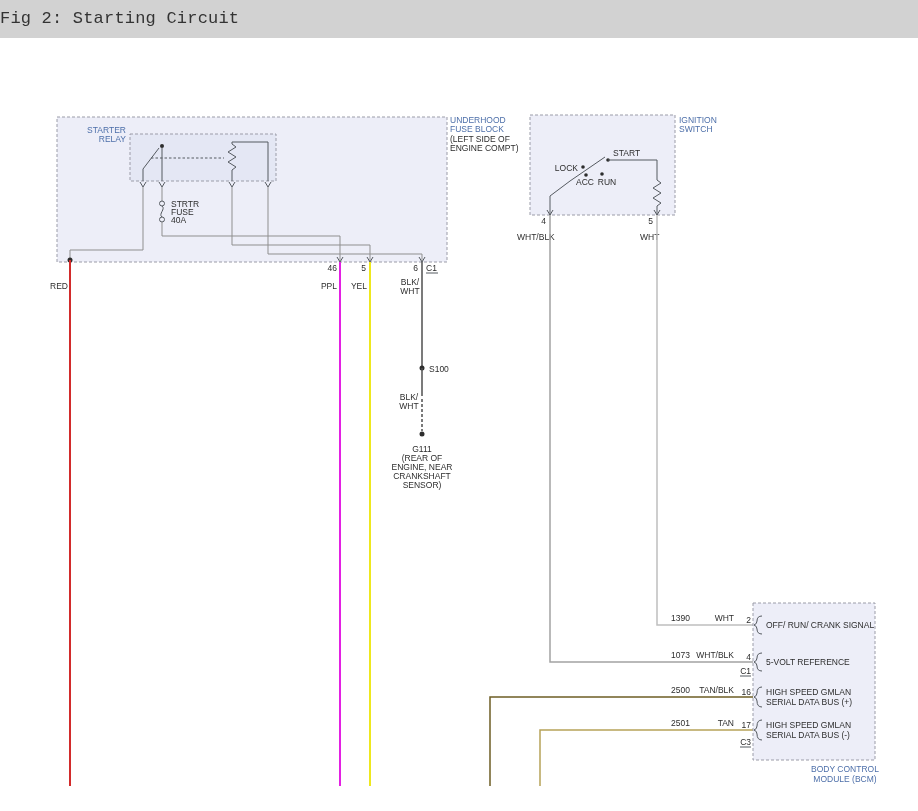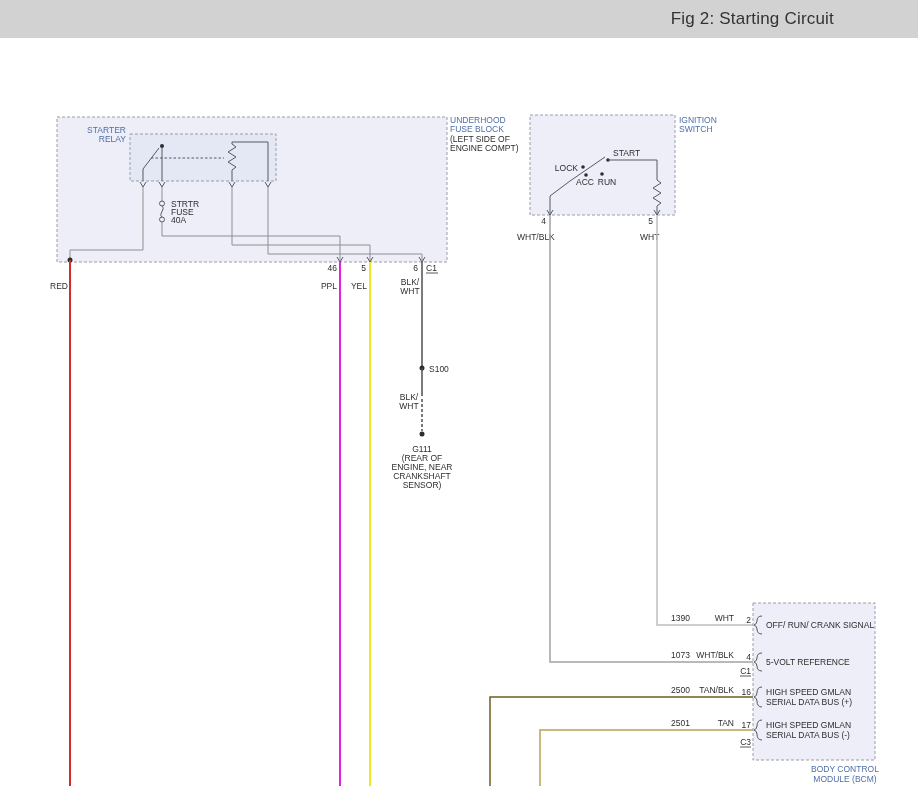--- a/index.html
+++ b/index.html
@@ -6,23 +6,23 @@
   body {
     width: 918px; height: 811px; position: relative;
     background: #ffffff; overflow: hidden;
     font-family: "Liberation Sans", sans-serif;
   }
   .titlebar {
     position: absolute; left: 0; top: 0; width: 918px; height: 38px;
     background: #d2d2d2;
   }
   .titlebar h1 {
-    margin: 0; height: 38px; line-height: 38px; text-align: right;
+    margin: 0; height: 38px; line-height: 38px; text-align: left;
     padding-right: 84px;
-    font-family: Liberation Sans, sans-serif;
+    font-family: Liberation Mono, monospace;
     font-size: 17px; font-weight: 400; color: #333333; letter-spacing: .2px;
   }
   svg.diagram { position: absolute; left: 0; top: 0; }
   .t   { font-family: "Liberation Sans", sans-serif; font-size: 8.5px; fill: #2d2d2d; }
   .blue{ fill: #4d6fa9; }
   .box { stroke: #9b9ca8; stroke-width: 1; stroke-dasharray: 3,2; }
   .sym { stroke: #555a60; stroke-width: 1; fill: none; }
   .dashedlink { stroke-dasharray: 2.5,2; }
   .wire{ stroke: #8f8f8f; stroke-width: 1; fill: none; }
   .chev{ stroke: #555a60; stroke-width: 1; fill: none; }

